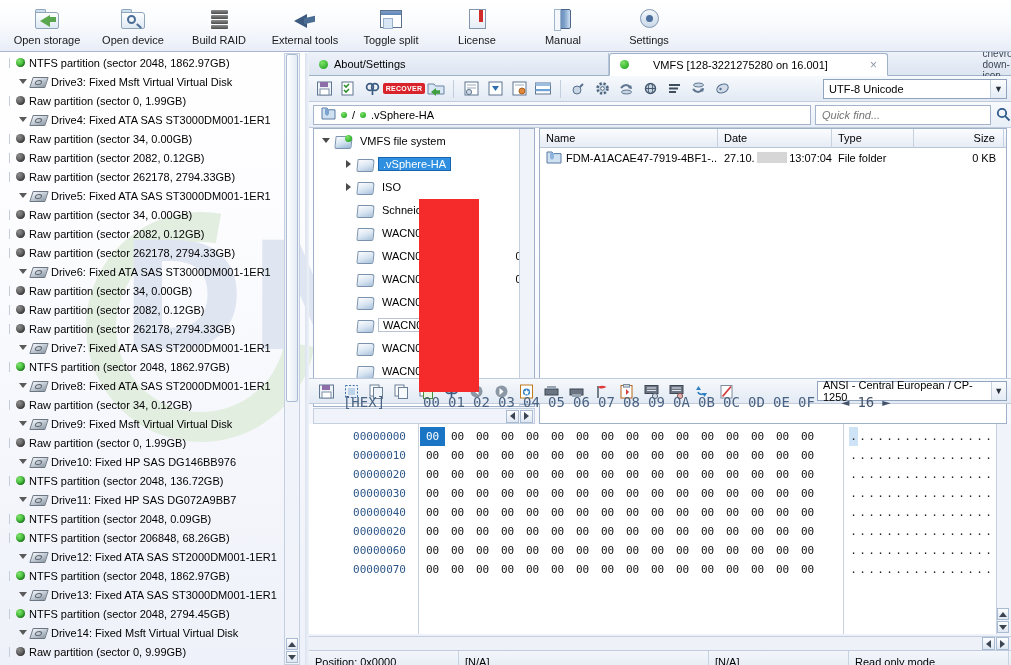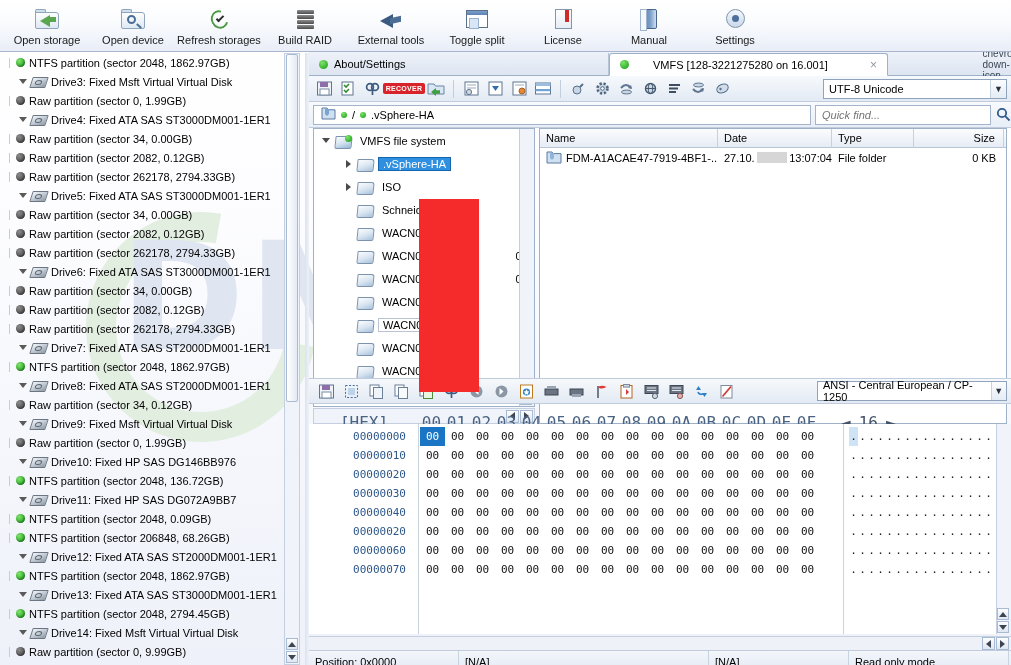--- a/index.html
+++ b/index.html
@@ -441,24 +441,24 @@
     display:flex;align-items:center;padding-left:5px;font-size:11px;
   }
   #charset .caret{
     margin-left:auto;width:16px;display:flex;align-items:center;justify-content:center;
     font-size:9px;color:#27313d;border-left:1px solid #c8d3e0;height:100%;
     background:linear-gradient(180deg,#fbfcfe,#e5ecf5);
   }
 
   
   #hexhdr{
-    position:absolute;left:0;top:360px;width:702px;height:20px;
+    position:absolute;left:0;top:340px;width:702px;height:20px;
     display:flex;align-items:center;
     font-family:"DejaVu Sans Mono", monospace;
-    font-size:16px;color:#4a6382;
+    font-size:14px;color:#4a6382;
   }
   #hexhdr .hexlbl{width:110px;text-align:center;}
   #hexhdr .cols{display:flex;gap:0;}
   #hexhdr .cols span{width:25px;text-align:center;}
   #hexhdr .pager{margin-left:22px;display:flex;align-items:center;gap:8px;color:#44536a;}
 
   
   #hexbody{
     position:absolute;left:0;top:372px;width:702px;height:210px;
     background:#fff;
@@ -530,27 +530,20 @@
       </span>
       <span class="tb-lab">Open storage</span>
     </div>
     <div class="tb-btn">
       <span class="tb-ico">
         <i class="folder-tab"></i>
           <i class="folder-base"></i>
           <i class="magnif"></i>
       </span>
       <span class="tb-lab">Open device</span>
-    </div>
-    <div class="tb-btn">
-      <span class="tb-ico">
-        <i class="recyc"></i>
-          <i class="recyc-chk"></i>
-      </span>
-      <span class="tb-lab">Refresh storages</span>
     </div>
     <div class="tb-btn">
       <span class="tb-ico">
         <span class="stack">
             <i></i>
             <i></i>
             <i></i>
             <i></i>
           </span>
       </span>

